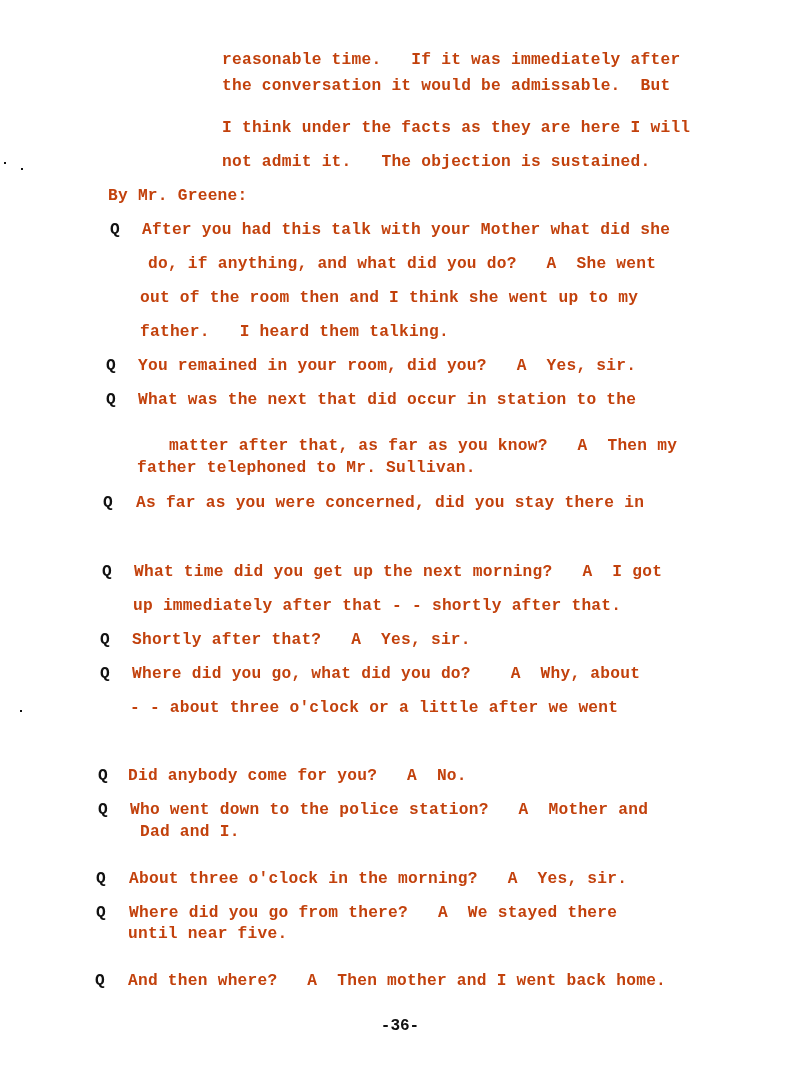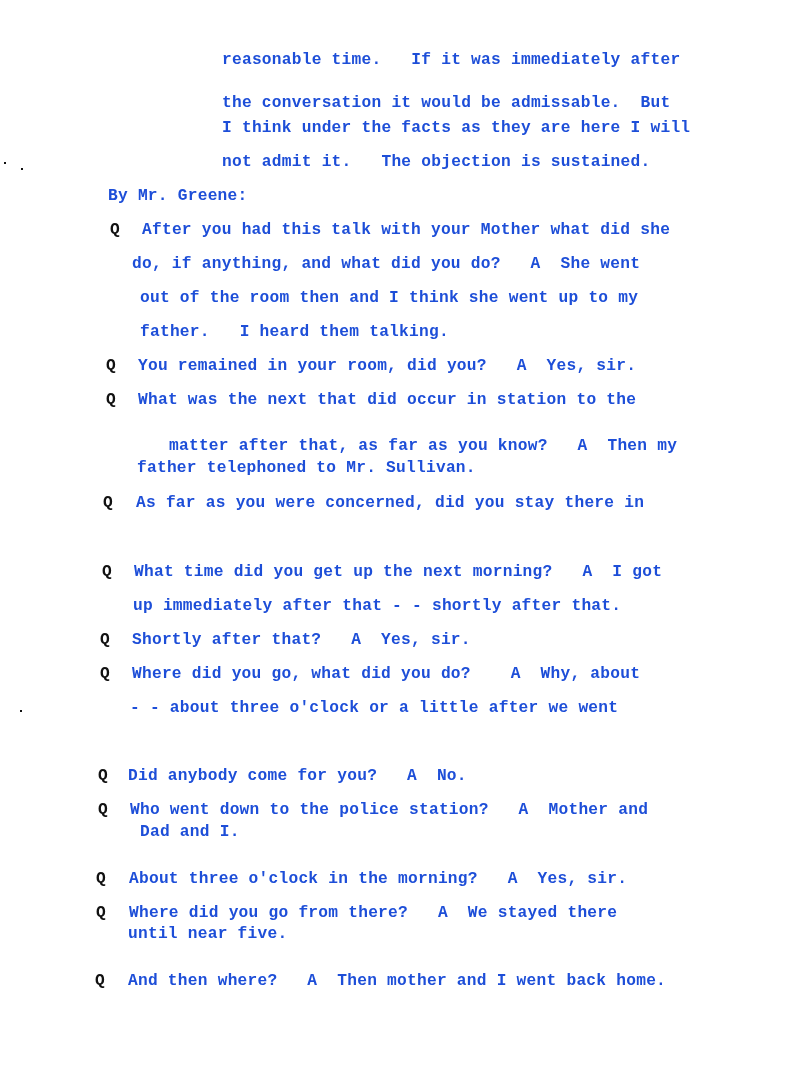--- a/index.html
+++ b/index.html
@@ -20,21 +20,21 @@
       left: 0; top: 0;
       width: 800px; height: 1065px;
     }
     .line {
       position: absolute;
       white-space: pre;
       font-size: 16.2px;
       font-weight: bold;
       letter-spacing: 0.25px;
       line-height: 20px;
-      color: #1d4ed8;
+      color: #c2410c;
     }
     .q-marker {
       position: absolute;
       white-space: pre;
       font-size: 16.2px;
       font-weight: bold;
       line-height: 20px;
       color: #111;
     }
     .page-number {
@@ -55,29 +55,29 @@
 </head>
 <body>
 
 <div class="page">
 
   <div class="speck" style="left:4px;top:162px;"></div>
   <div class="speck" style="left:21px;top:168px;"></div>
   <div class="speck" style="left:20px;top:710px;"></div>
 
   <div class="line" style="left:222px;top:50px;">reasonable time.   If it was immediately after</div>
-  <div class="line" style="left:222px;top:93px;">the conversation it would be admissable.  But</div>
+  <div class="line" style="left:222px;top:76px;">the conversation it would be admissable.  But</div>
   <div class="line" style="left:222px;top:118px;">I think under the facts as they are here I will</div>
   <div class="line" style="left:222px;top:152px;">not admit it.   The objection is sustained.</div>
 
   <div class="line" style="left:108px;top:186px;">By Mr. Greene:</div>
 
   <div class="q-marker" style="left:110px;top:220px;">Q</div>
   <div class="line" style="left:142px;top:220px;">After you had this talk with your Mother what did she</div>
-  <div class="line" style="left:132px;top:254px;">do, if anything, and what did you do?   A  She went</div>
+  <div class="line" style="left:148px;top:254px;">do, if anything, and what did you do?   A  She went</div>
   <div class="line" style="left:140px;top:288px;">out of the room then and I think she went up to my</div>
   <div class="line" style="left:140px;top:322px;">father.   I heard them talking.</div>
 
   <div class="q-marker" style="left:106px;top:356px;">Q</div>
   <div class="line" style="left:138px;top:356px;">You remained in your room, did you?   A  Yes, sir.</div>
 
   <div class="q-marker" style="left:106px;top:390px;">Q</div>
   <div class="line" style="left:138px;top:390px;">What was the next that did occur in station to the</div>
   <div class="line" style="left:137px;top:436px;padding-left:32px;">matter after that, as far as you know?   A  Then my</div>
   <div class="line" style="left:137px;top:458px;">father telephoned to Mr. Sullivan.</div>
@@ -106,13 +106,14 @@
   <div class="q-marker" style="left:96px;top:869px;">Q</div>
   <div class="line" style="left:129px;top:869px;">About three o'clock in the morning?   A  Yes, sir.</div>
 
   <div class="q-marker" style="left:96px;top:903px;">Q</div>
   <div class="line" style="left:129px;top:903px;">Where did you go from there?   A  We stayed there</div>
   <div class="line" style="left:128px;top:924px;">until near five.</div>
 
   <div class="q-marker" style="left:95px;top:971px;">Q</div>
   <div class="line" style="left:128px;top:971px;">And then where?   A  Then mother and I went back home.</div>
 
+  <div class="page-number">-36-</div>
 </div>
 
 </body></html>

